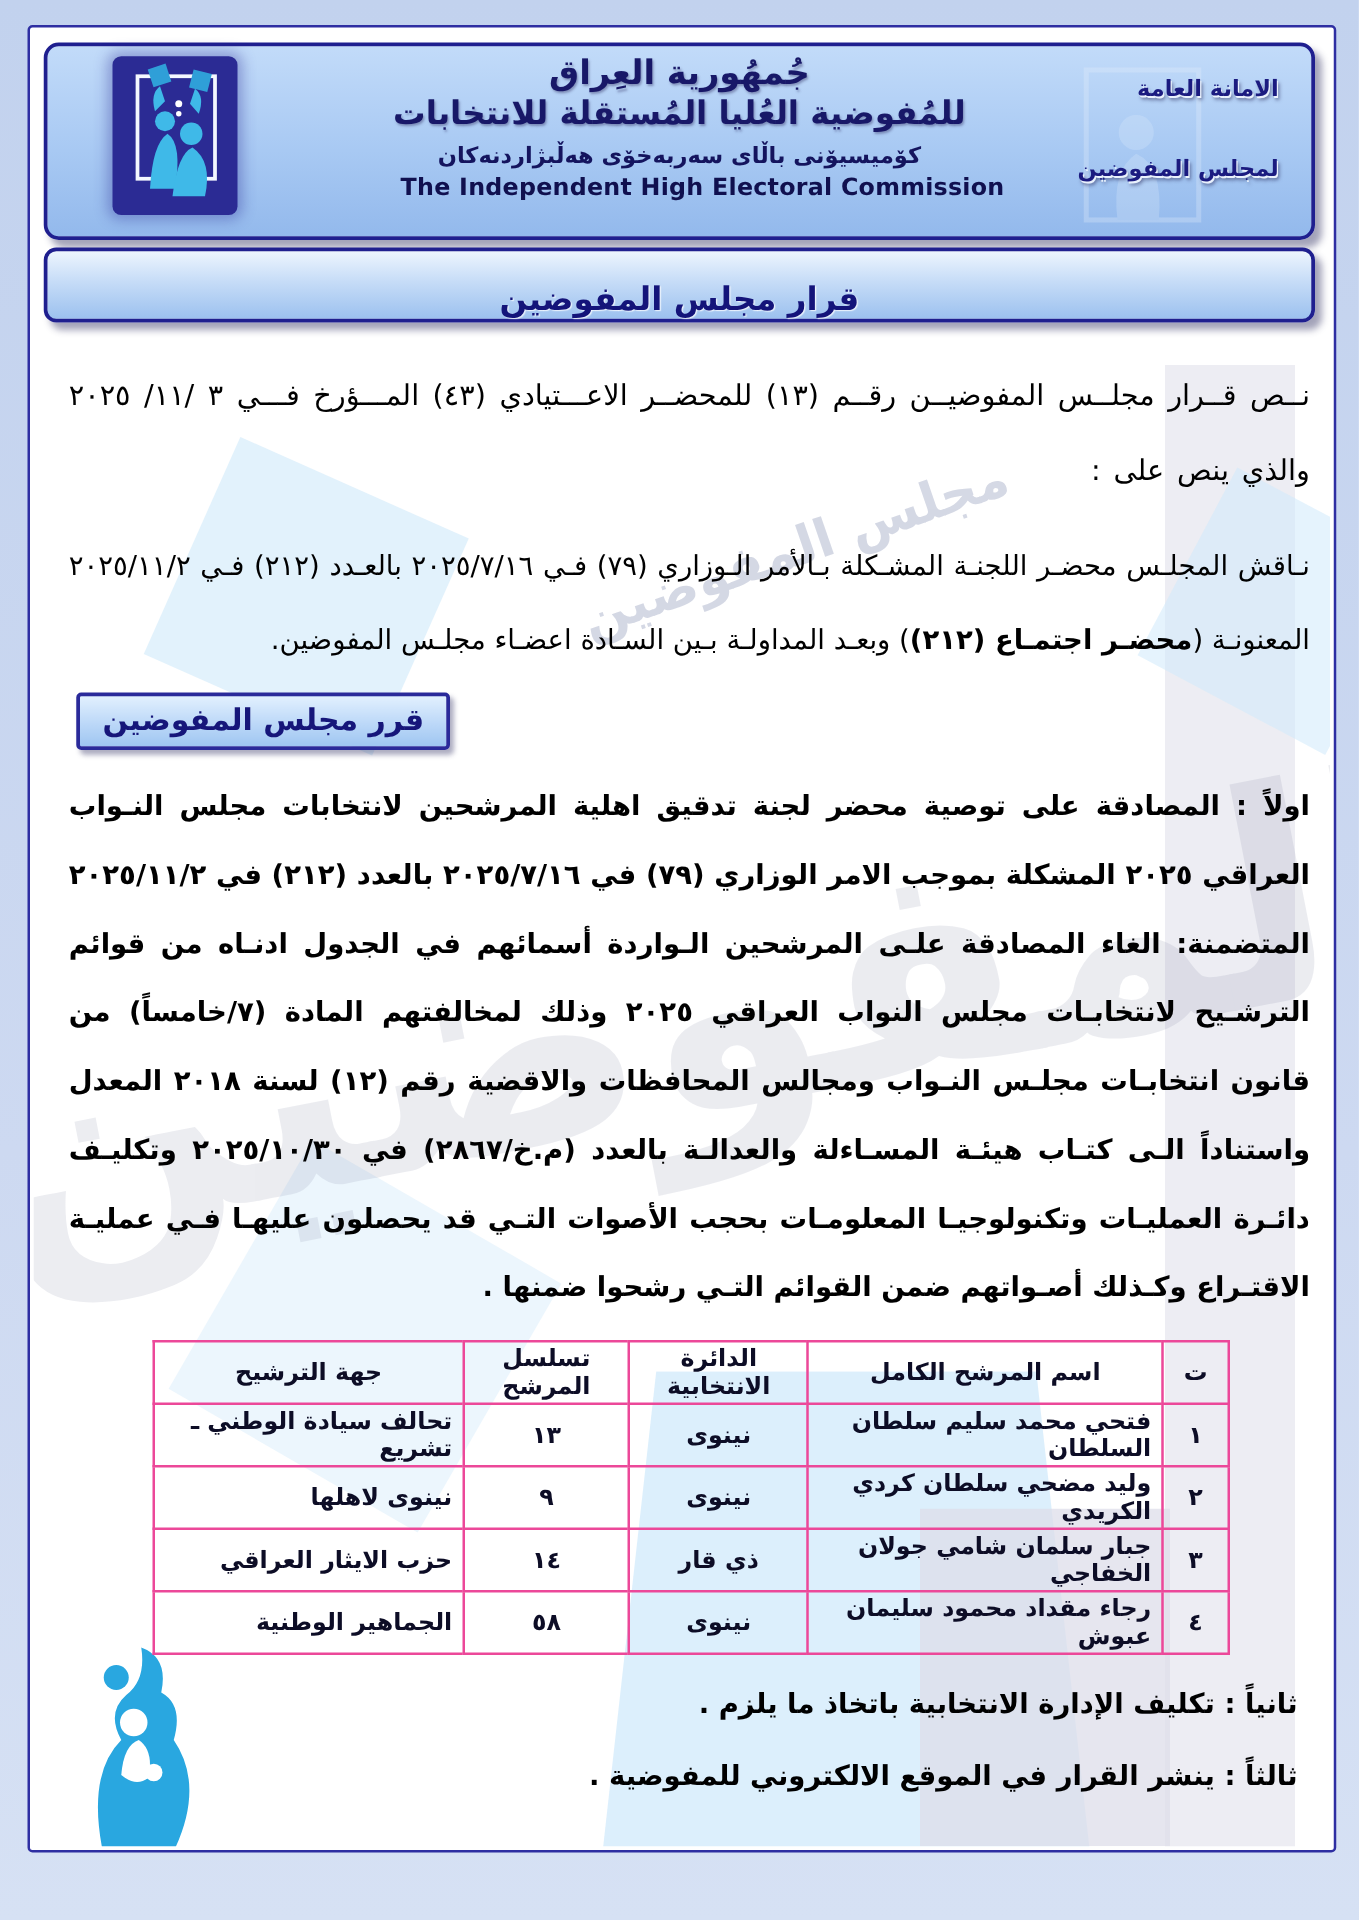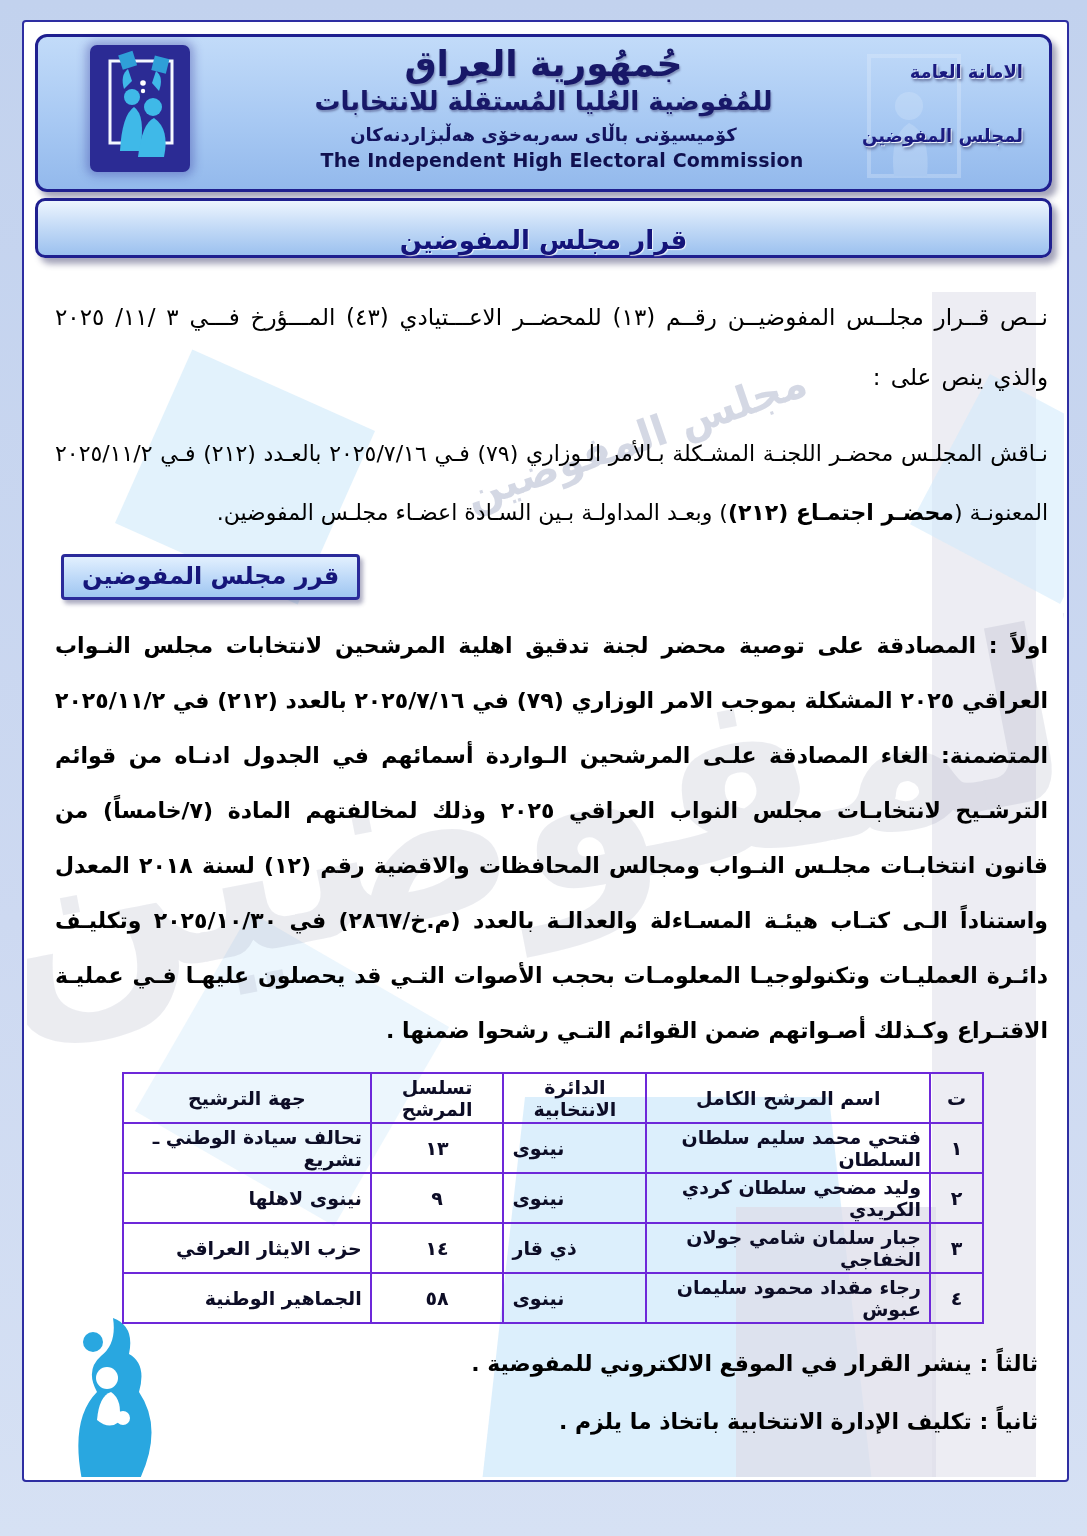--- a/index.html
+++ b/index.html
@@ -7,21 +7,21 @@
   .page{position:relative;width:1087px;height:1536px;overflow:hidden;background:linear-gradient(180deg,#c2d2ee 0%,#cdd9f1 60%,#d6e1f4 100%);}
   .frame{position:absolute;left:22px;top:20px;width:1043px;height:1458px;background:#ffffff;border:2px solid #2e2ea2;border-radius:4px;}
 
   
   .hdr{position:absolute;left:11px;top:12px;width:1011px;height:152px;border:3px solid #1f1f8f;border-radius:12px;
        background:linear-gradient(180deg,#c2dbf9 0%,#a8c9f3 55%,#93b9ec 100%);
        box-shadow:5px 6px 6px rgba(50,50,100,.45);}
   .logo-tile{position:absolute;left:52px;top:8px;width:100px;height:127px;background:#2b2b94;border-radius:7px;
        box-shadow:0 0 10px 4px rgba(43,43,148,.35);}
   .hdr-center{position:absolute;left:0;right:0;top:6px;text-align:center;color:#181868;}
-  .cal1{font-size:36px;font-weight:bold;text-shadow:1px 2px 2px rgba(60,60,110,.45);}
+  .cal1{font-size:27px;font-weight:bold;text-shadow:1px 2px 2px rgba(60,60,110,.45);}
   .cal2{font-size:26px;font-weight:bold;margin-top:2px;text-shadow:1px 2px 2px rgba(60,60,110,.45);}
   .kur{font-size:18px;font-weight:bold;margin-top:8px;color:#14145e;}
   .eng{font-size:19px;font-weight:bold;margin-top:4px;color:#10104f;letter-spacing:.2px;padding-left:37px;}
   .hdr-right{position:absolute;right:26px;top:24px;width:230px;text-align:right;color:#1b1b80;font-weight:bold;font-size:18px;
        text-shadow:1px 1px 0 #eaf2fd,2px 3px 3px rgba(40,40,90,.55);line-height:1.2;}
   .hdr-right .l2{margin-top:42px;}
   .ghost{position:absolute;right:60px;top:14px;opacity:.28;}
 
   
   .titlebar{position:absolute;left:11px;top:176px;width:1011px;height:54px;border:3px solid #1f1f8f;border-radius:10px;
@@ -46,26 +46,26 @@
   .text-wrap{position:relative;z-index:2;padding:24px 16px 0 28px;color:#000;}
   .p1{font-size:23px;line-height:2.6;text-align:justify;text-align-last:right;margin:0;word-spacing:3px;}
   .p2{font-size:22px;line-height:2.7;text-align:justify;text-align-last:right;margin:16px 0 0 0;font-weight:normal;}
   .p2 b{font-weight:bold;}
   .badge-row{text-align:left;margin:12px 0 0 6px;}
   .badge{display:inline-block;padding:5px 18px 7px 18px;border:3px solid #2a2a9a;border-radius:4px;
       background:linear-gradient(180deg,#e2f0fe 0%,#bcd8f8 55%,#9fc6f1 100%);
       color:#16167a;font-weight:bold;font-size:24px;box-shadow:3px 4px 4px rgba(50,50,100,.4);}
   .p3{font-size:22px;line-height:2.5;text-align:justify;text-align-last:right;margin:18px 0 0 0;font-weight:bold;}
   table.cand{border-collapse:collapse;margin:14px 64px 0 0;width:862px;background:transparent;}
-  table.cand td,table.cand th{border:2px solid #6d28d9;font-weight:bold;padding:2px 8px;color:#0d0d26;}
+  table.cand td,table.cand th{border:2px solid #ec4899;font-weight:bold;padding:2px 8px;color:#0d0d26;}
   table.cand th{font-size:19px;height:30px;font-weight:bold;}
   table.cand td{font-size:19px;height:34px;}
   .c0{width:38px;text-align:center;}
   .c1{width:300px;text-align:right;}
-  .c2{width:133px;text-align:left;}
+  .c2{width:133px;text-align:center;}
   .c3{width:123px;text-align:center;}
   .c4{width:258px;text-align:right;}
   th.c1,th.c2,th.c3,th.c4{text-align:center;}
   .clause{font-size:22px;font-weight:bold;margin:22px 10px 0 0;line-height:1.6;}
   .footer-line{margin-top:40px;text-align:center;font-size:23px;font-weight:bold;padding-left:120px;}
   .footer-line .date{margin-right:36px;display:inline-block;}
 </style>
 </head>
 <body>
 
@@ -177,22 +177,22 @@
               <tr>
                 <td class="c0">٤</td>
                 <td class="c1">رجاء مقداد محمود سليمان عبوش</td>
                 <td class="c2">نينوى</td>
                 <td class="c3">٥٨</td>
                 <td class="c4">الجماهير الوطنية</td>
               </tr>
             </tbody>
         </table>
 
+        <p class="clause">ثانياً : تكليف الإدارة الانتخابية باتخاذ ما يلزم .</p>
         <p class="clause">ثالثاً : ينشر القرار في الموقع الالكتروني للمفوضية .</p>
-        <p class="clause">ثانياً : تكليف الإدارة الانتخابية باتخاذ ما يلزم .</p>
 
         <div class="footer-line">
           <span>وصدر القرار بالاكثرية في يوم الاثنين الموافق</span><span class="date">٣/ ١١ /٢٠٢٥</span>
         </div>
       </div>
     </div>
 
   </div>
 </div>
 

